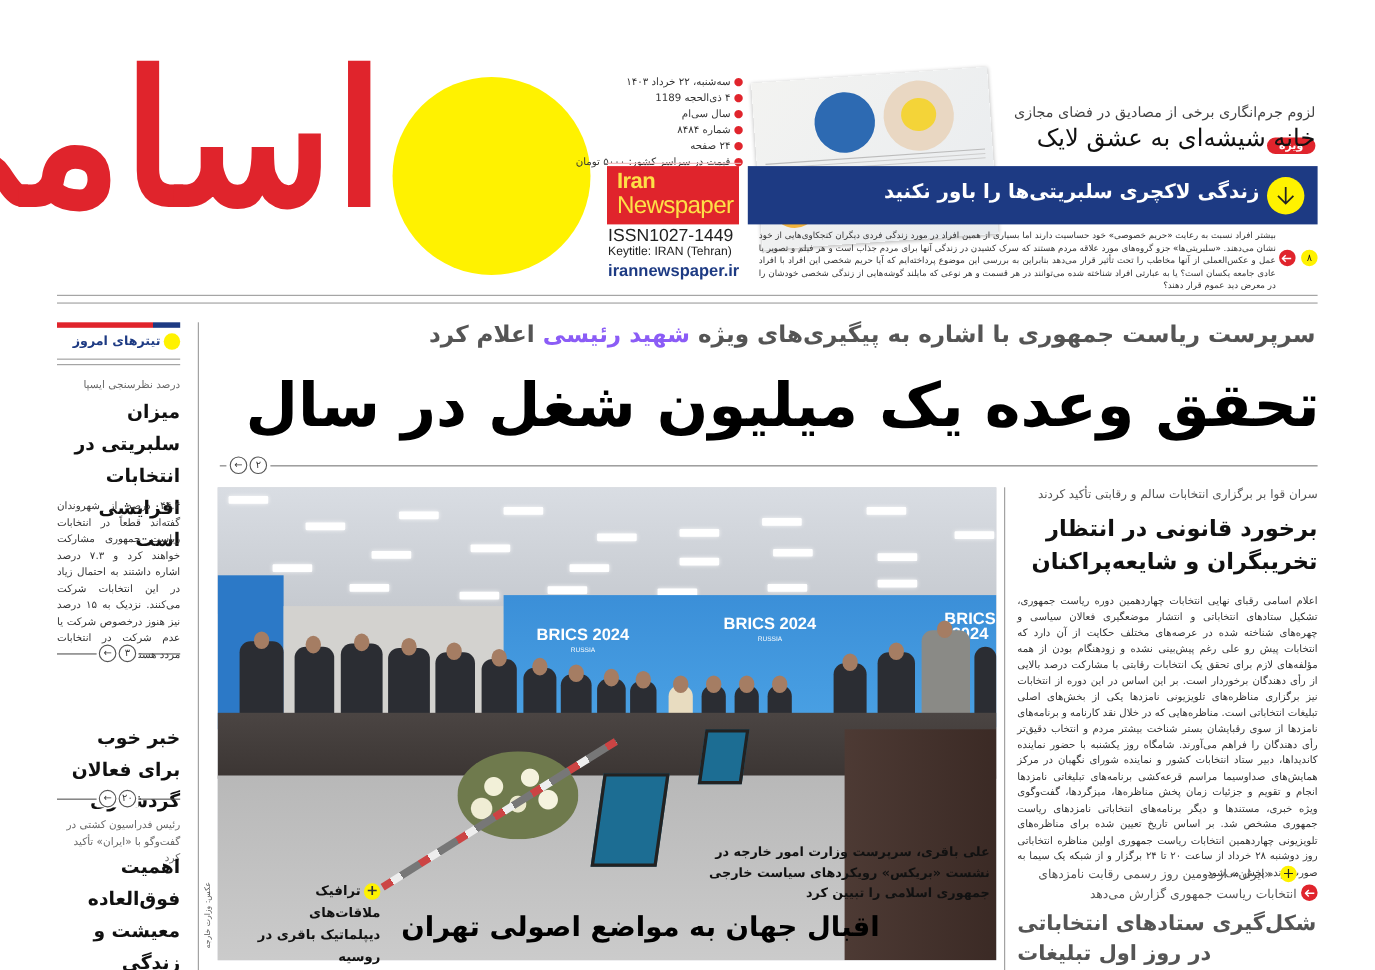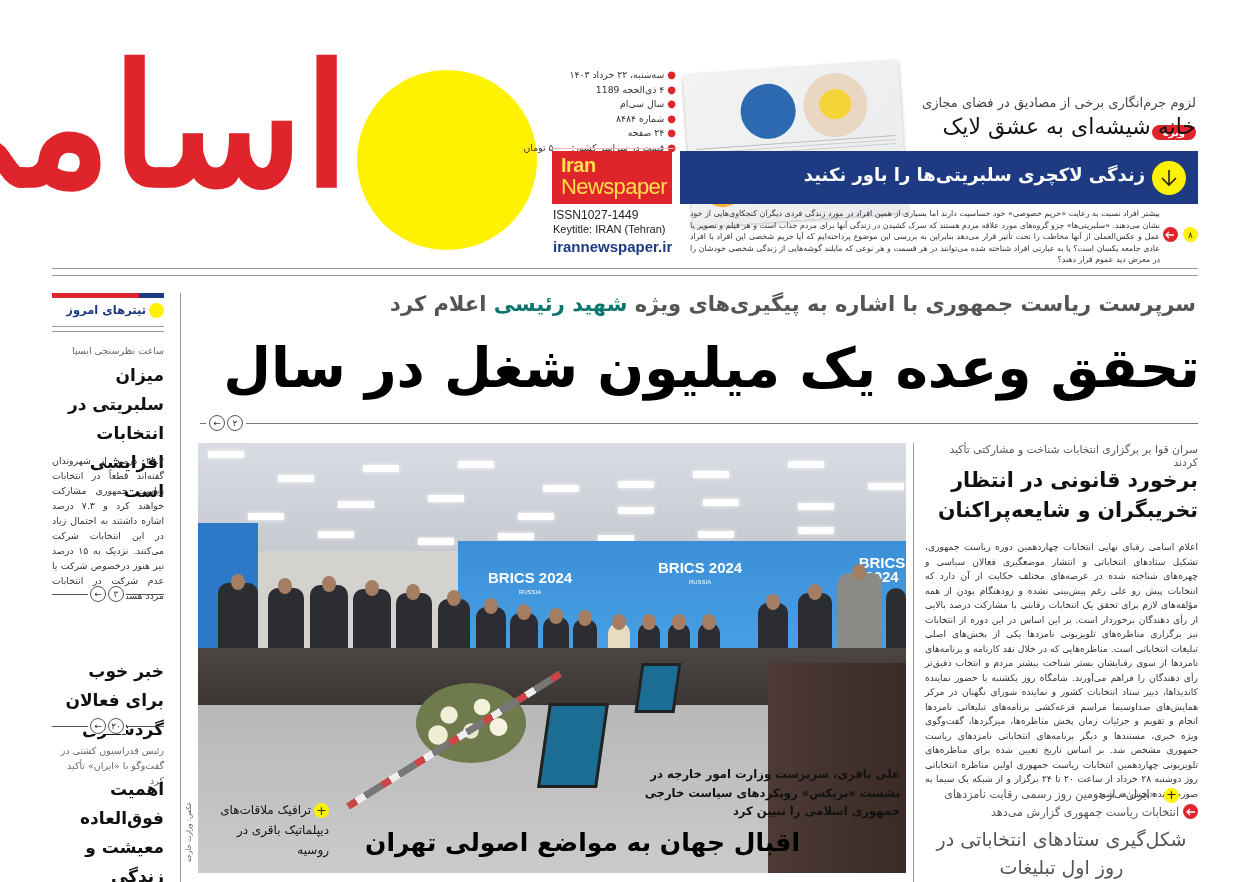--- a/index.html
+++ b/index.html
@@ -18,21 +18,21 @@
   .dateline { left: 548px; top: 68px; width: 128px; font-size: 9.3px; line-height: 14.6px; color: #333; text-align: right; }
   .dateline .row { white-space: nowrap; }
   .dateline .dot { color: #e0242c; font-size: 10px; margin-left: 3px; }
   .dateline-rule { left: 552px; top: 148px; width: 122px; height: 1px; background: #f1b9bb; }
 
   .brand-box { left: 552px; top: 151px; width: 120px; height: 53px; background: #e0242c; color: #fde047;
     padding: 4px 0 0 9px; direction: ltr; text-align: left; }
   .brand-box .b1 { font-family: "Liberation Sans", sans-serif; font-weight: bold; font-size: 20px; line-height: 20px; letter-spacing: -0.5px; }
   .brand-box .b2 { font-family: "Liberation Sans", sans-serif; font-size: 22px; line-height: 24px; letter-spacing: -0.6px; }
   .issn { left: 553px; top: 208px; width: 130px; direction: ltr; text-align: left; font-family: "Liberation Sans", sans-serif; color: #222; }
-  .issn .l1 { font-size: 12px; line-height: 14px; }
+  .issn .l1 { font-size: 16px; line-height: 14px; }
   .issn .l2 { font-size: 11px; line-height: 14px; }
   .issn .l3 { font-size: 15px; font-weight: bold; line-height: 20px; color: #1d3a83; margin-top: 1px; }
 
   
   .feature-photo { left: 688px; top: 68px; width: 215px; height: 152px; background: linear-gradient(135deg,#f3f3f1 0%,#e9ecef 100%);
     transform: rotate(-4deg); box-shadow: 0 1px 4px rgba(0,0,0,0.3); overflow: hidden; }
   .feature-photo .p1 { position: absolute; left: 55px; top: 14px; width: 55px; height: 55px; border-radius: 50%; background: #2d6ab2; }
   .feature-photo .p2 { position: absolute; left: 118px; top: 8px; width: 64px; height: 64px; border-radius: 50%; background: #e9d7c2; }
   .feature-photo .p3 { position: absolute; left: 134px; top: 24px; width: 32px; height: 30px; border-radius: 50%; background: #f4d438; }
   .feature-photo .p4 { position: absolute; left: 10px; top: 90px; width: 44px; height: 44px; border-radius: 50%; background: #f2b33c; }
@@ -68,21 +68,21 @@
   .side-body { position: absolute; left: 0; width: 112px; text-align: justify; text-align-last: right; font-size: 9.4px; line-height: 15px; color: #333; }
   .side-pager { position: absolute; left: 0; width: 112px; height: 16px; }
   .side-pager .line { position: absolute; top: 8px; left: 0; width: 112px; height: 1px; background: #555; }
   .side-pager .btns { position: absolute; left: 36px; top: 0; width: 38px; height: 16px; background: #fff; display: flex; gap: 2px; justify-content: center; direction: ltr; }
   .pg { width: 16px; height: 16px; border: 1px solid #555; border-radius: 50%; font-size: 9px; line-height: 14px; text-align: center; color: #333; background: #fff; }
 
   .vline { position: absolute; width: 1px; background: #999; }
 
   
   .main-kicker { left: 560px; top: 292px; width: 636px; text-align: right; font-size: 21px; font-weight: bold; color: #555; white-space: nowrap; }
-  .main-kicker .hl { color: #0f766e; }
+  .main-kicker .hl { color: #8b5cf6; }
   .main-title { left: 340px; top: 328px; width: 860px; text-align: right; font-size: 55px; line-height: 80px; font-weight: bold; color: #000; white-space: nowrap; letter-spacing: -1px; }
   .main-pager { left: 200px; top: 414px; width: 998px; height: 18px; }
   .main-pager .line { position: absolute; top: 9px; left: 0; width: 998px; height: 1px; background: #777; }
   .main-pager .btns { position: absolute; left: 6px; top: 1px; display: flex; gap: 2px; direction: ltr; background: #fff; padding: 0 3px; }
 
   
   .photo { left: 198px; top: 443px; width: 708px; height: 430px; overflow: hidden; background: #cfd2d6; }
   .ph-ceiling { position: absolute; left: 0; top: 0; width: 708px; height: 115px; background: linear-gradient(#d9dde3, #c5c9cf); }
   .ph-light { position: absolute; width: 36px; height: 7px; background: #fff; border-radius: 1px; box-shadow: 0 0 4px rgba(255,255,255,0.8); }
   .ph-wall-left { position: absolute; left: 0; top: 80px; width: 60px; height: 140px; background: #2c79c7; }
@@ -96,34 +96,34 @@
   .ph-table { position: absolute; left: 0; top: 205px; width: 708px; height: 60px; background: linear-gradient(#4b4543, #3b3533); }
   .ph-floor { position: absolute; left: 0; top: 262px; width: 708px; height: 168px; background: linear-gradient(#b8b8b8, #cbcbcb); }
   .ph-table-right { position: absolute; left: 570px; top: 220px; width: 138px; height: 210px; background: linear-gradient(90deg,#4d3a34,#3b2a25); }
   .ph-flowers { position: absolute; left: 218px; top: 240px; width: 110px; height: 80px; border-radius: 50%;
     background: radial-gradient(circle at 30% 40%, #f2f0d8 0 9%, transparent 10%), radial-gradient(circle at 60% 30%, #f4f2dd 0 9%, transparent 10%),
       radial-gradient(circle at 50% 60%, #ebe8cc 0 10%, transparent 11%), radial-gradient(circle at 75% 55%, #f5f3df 0 9%, transparent 10%),
       radial-gradient(circle at 20% 65%, #f0edd4 0 9%, transparent 10%), #6f7a4d; }
   .ph-monitor { position: absolute; background: #1c6d93; border: 3px solid #222; }
   .ph-cable { position: absolute; left: 150px; top: 360px; width: 250px; height: 7px; background: repeating-linear-gradient(90deg,#c44 0 10px,#eee 10px 20px,#777 20px 40px); transform: rotate(-32deg); transform-origin: left center; }
 
-  .photo-caption-side { left: 207px; top: 800px; width: 122px; text-align: right; font-size: 12px; line-height: 20px; font-weight: normal; color: #111; }
+  .photo-caption-side { left: 224px; top: 800px; width: 122px; text-align: right; font-size: 12px; line-height: 20px; font-weight: bold; color: #111; }
   .plus-yellow { display: inline-flex; width: 15px; height: 15px; border-radius: 50%; background: #fff200; align-items: center; justify-content: center; font-size: 13px; color: #333; vertical-align: middle; margin-left: 3px; line-height: 15px; }
   .photo-caption { left: 625px; top: 765px; width: 275px; text-align: right; font-size: 11.6px; line-height: 18.5px; font-weight: bold; color: #111; }
   .photo-title { left: 360px; top: 828px; width: 440px; text-align: right; font-size: 25px; font-weight: bold; color: #000; white-space: nowrap; }
   .photo-credit { left: 182px; top: 790px; width: 12px; height: 90px; }
   .photo-credit span { position: absolute; left: -38px; top: 38px; width: 90px; transform: rotate(-90deg); font-size: 7px; color: #555; white-space: nowrap; text-align: center; }
 
   
   .rc-kicker { left: 925px; top: 443px; width: 273px; text-align: right; font-size: 10.8px; color: #555; }
   .rc-title { left: 925px; top: 465px; width: 273px; text-align: right; font-size: 20.5px; line-height: 30px; font-weight: bold; color: #111; }
   .rc-body { left: 925px; top: 540px; width: 273px; text-align: justify; text-align-last: right; font-size: 9.2px; line-height: 14.5px; color: #333; }
   .rc-teaser { left: 925px; top: 786px; width: 273px; text-align: right; font-size: 11.2px; line-height: 18px; color: #555; }
   .rc-teaser .circ { margin-left: 4px; }
-  .rc-title2 { left: 925px; top: 825px; width: 273px; text-align: center; font-size: 19px; line-height: 28px; font-weight: normal; color: #555; }
+  .rc-title2 { left: 925px; top: 825px; width: 273px; text-align: left; font-size: 19px; line-height: 28px; font-weight: bold; color: #555; }
 </style>
 </head>
 <body>
 
 <div class="abs logo-wrap">
   <div class="logo-text">اسامی</div>
 </div>
 <div class="abs sun"></div>
 
 <div class="abs dateline">
@@ -179,21 +179,21 @@
 <div class="abs rule-double" style="top:275px"></div>
 
 <div class="abs sidebar" style="height:589px;">
   <div class="side-topbar"></div>
   <div class="side-heading">
     <span class="sun-mini"></span><span>تیترهای امروز</span>
   </div>
   <div class="side-rule" style="top:33px"></div>
   <div class="side-rule" style="top:38px"></div>
 
-  <div class="side-kicker" style="top:50px">ساعت نظرسنجی ایسپا</div>
+  <div class="side-kicker" style="top:50px">درصد نظرسنجی ایسپا</div>
   <div class="side-title" style="top:68px">میزان سلبریتی در انتخابات افزایشی است</div>
   <div class="side-body" style="top:160px">۴۴.۴ درصد از شهروندان گفته‌اند قطعاً در انتخابات ریاست جمهوری مشارکت خواهند کرد و ۷.۳ درصد اشاره داشتند به احتمال زیاد در این انتخابات شرکت می‌کنند. نزدیک به ۱۵ درصد نیز هنوز درخصوص شرکت یا عدم شرکت در انتخابات مردد هستند.</div>
   <div class="side-pager" style="top:293px">
     <div class="line"></div>
     <div class="btns">
         <div class="pg">←</div>
         <div class="pg">۳</div>
       </div>
   </div>
 
@@ -306,21 +306,21 @@
     <span>عکس: وزارت خارجه</span>
   </div>
 
 <div class="abs photo-caption-side">
   <span class="plus-yellow">+</span><span>ترافیک ملاقات‌های دیپلماتیک باقری در روسیه</span>
 </div>
 <div class="abs photo-caption">علی باقری، سرپرست وزارت امور خارجه در نشست «بریکس» رویکردهای سیاست خارجی جمهوری اسلامی را تبیین کرد</div>
 <div class="abs photo-title">اقبال جهان به مواضع اصولی تهران</div>
 
 <div class="vline" style="left:913px; top:443px; height:439px;"></div>
-<div class="abs rc-kicker">سران قوا بر برگزاری انتخابات شناخت و مشارکتی تأکید کردند</div>
+<div class="abs rc-kicker">سران قوا بر برگزاری انتخابات سالم و رقابتی تأکید کردند</div>
 <div class="abs rc-title">برخورد قانونی در انتظار تخریبگران و شایعه‌پراکنان</div>
 <div class="abs rc-body">اعلام اسامی رقبای نهایی انتخابات چهاردهمین دوره ریاست جمهوری، تشکیل ستادهای انتخاباتی و انتشار موضعگیری فعالان سیاسی و چهره‌های شناخته شده در عرصه‌های مختلف حکایت از آن دارد که انتخابات پیش رو علی رغم پیش‌بینی نشده و زودهنگام بودن از همه مؤلفه‌های لازم برای تحقق یک انتخابات رقابتی با مشارکت درصد بالایی از رأی دهندگان برخوردار است. بر این اساس در این دوره از انتخابات نیز برگزاری مناظره‌های تلویزیونی نامزدها یکی از بخش‌های اصلی تبلیغات انتخاباتی است. مناظره‌هایی که در خلال نقد کارنامه و برنامه‌های نامزدها از سوی رقبایشان بستر شناخت بیشتر مردم و انتخاب دقیق‌تر رأی دهندگان را فراهم می‌آورند. شامگاه روز یکشنبه با حضور نماینده کاندیداها، دبیر ستاد انتخابات کشور و نماینده شورای نگهبان در مرکز همایش‌های صداوسیما مراسم قرعه‌کشی برنامه‌های تبلیغاتی نامزدها انجام و تقویم و جزئیات زمان پخش مناظره‌ها، میزگردها، گفت‌وگوی ویژه خبری، مستندها و دیگر برنامه‌های انتخاباتی نامزدهای ریاست جمهوری مشخص شد. بر اساس تاریخ تعیین شده برای مناظره‌های تلویزیونی چهاردهمین انتخابات ریاست جمهوری اولین مناظره انتخاباتی روز دوشنبه ۲۸ خرداد از ساعت ۲۰ تا ۲۴ برگزار و از شبکه یک سیما به صورت زنده پخش می‌شود.</div>
 <div class="abs rc-teaser">
   <span class="circ circ-yellow" style="font-size:13px">+</span>
   <span class="circ circ-red" style="float:right; margin-top:18px; margin-left:4px;">
     <svg width="10" height="10" viewBox="0 0 10 10">
         <path d="M9 5 H1 M4 2 L1 5 L4 8" stroke="#fff" stroke-width="1.3" fill="none"></path>
       </svg>
   </span>
   <span>«ایران» از دومین روز رسمی رقابت نامزدهای انتخابات ریاست جمهوری گزارش می‌دهد</span>

